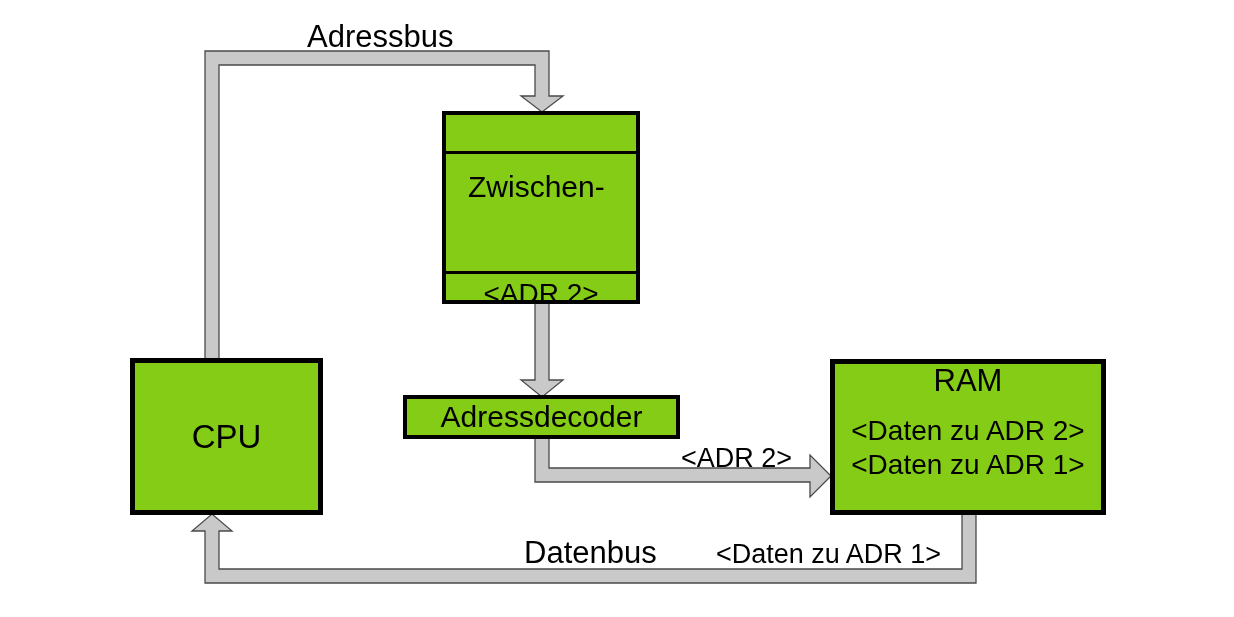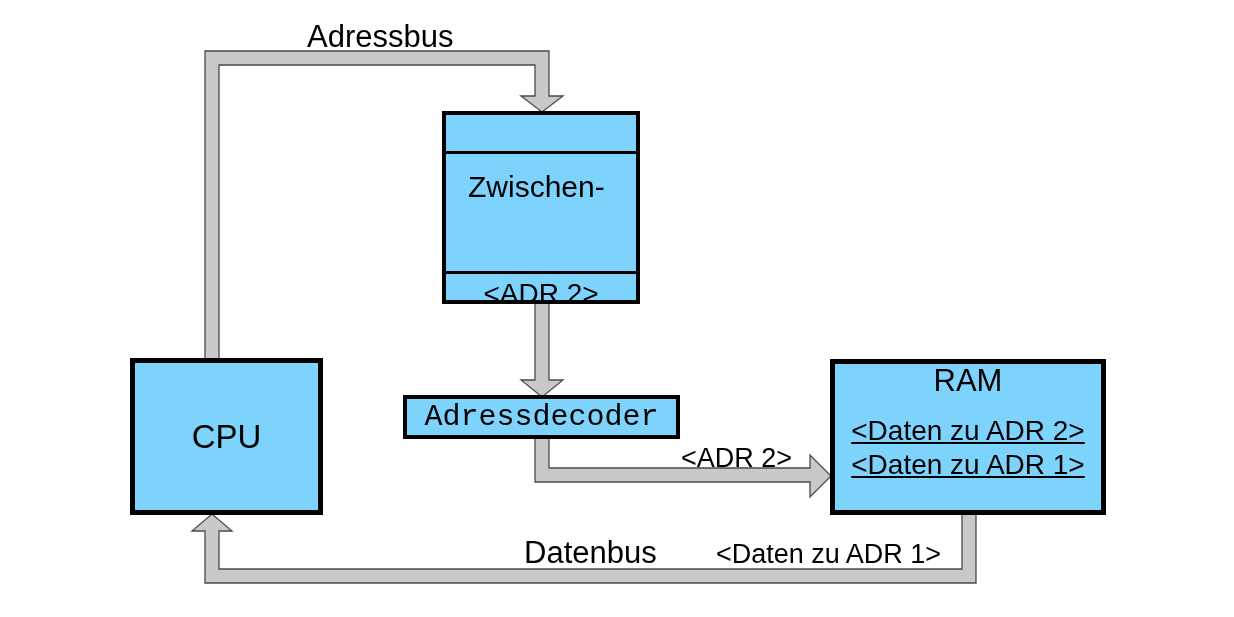--- a/index.html
+++ b/index.html
@@ -3,36 +3,36 @@
 <meta charset="utf-8">
 <style>
   html, body { margin:0; padding:0; background:#ffffff; }
   .canvas {
     position:relative; width:1234px; height:617px; background:#ffffff;
     font-family:"Liberation Sans", sans-serif; color:#000; overflow:hidden;
   }
   .bus-layer { position:absolute; left:0; top:0; z-index:1; }
   .bus-layer polygon { stroke:#4a4a4a; stroke-width:1.3; }
   .box {
-    position:absolute; z-index:2; background:#7dd3fc;
+    position:absolute; z-index:2; background:#84cc16;
     border:5px solid #000; box-sizing:border-box;
   }
   .box-center { display:flex; align-items:center; justify-content:center; }
   #cpu-box  { left:130px; top:358px; width:193px; height:157px; font-size:33px; }
   #zws-box  { left:442px; top:111px; width:198px; height:193px; border-width:4px; }
-  #dec-box  { left:403px; top:395px; width:277px; height:44px; border-width:4px; font-size:30px;font-family:Liberation Mono, monospace; }
+  #dec-box  { left:403px; top:395px; width:277px; height:44px; border-width:4px; font-size:30px; }
   #ram-box  { left:830px; top:359px; width:276px; height:156px; text-align:center; }
   .zws-top { height:36px; border-bottom:3px solid #000; }
   .zws-mid {
     height:103px; border-bottom:3px solid #000; box-sizing:content-box;
     padding:14px 0 0 22px; font-size:30px; line-height:38px;
   }
   .zws-bot { height:40px; display:flex; align-items:center; justify-content:center; font-size:28px; }
   .ram-title { font-size:31px; line-height:34px; }
-  .ram-row   { font-size:28px; line-height:34px;text-decoration:underline; }
+  .ram-row   { font-size:28px; line-height:34px; }
   .ram-row.first { margin-top:16px; }
   .lbl { position:absolute; z-index:3; white-space:nowrap; line-height:1.1; }
   #adressbus-label      { left:307px; top:20px;  font-size:31px; }
   #datenbus-label       { left:524px; top:536px; font-size:31px; }
   #datenbus-data-label  { left:716px; top:540px; font-size:27px; }
   #adr2-bus-label       { left:681px; top:444px; font-size:27px; }
 </style>
 </head>
 <body>
 

